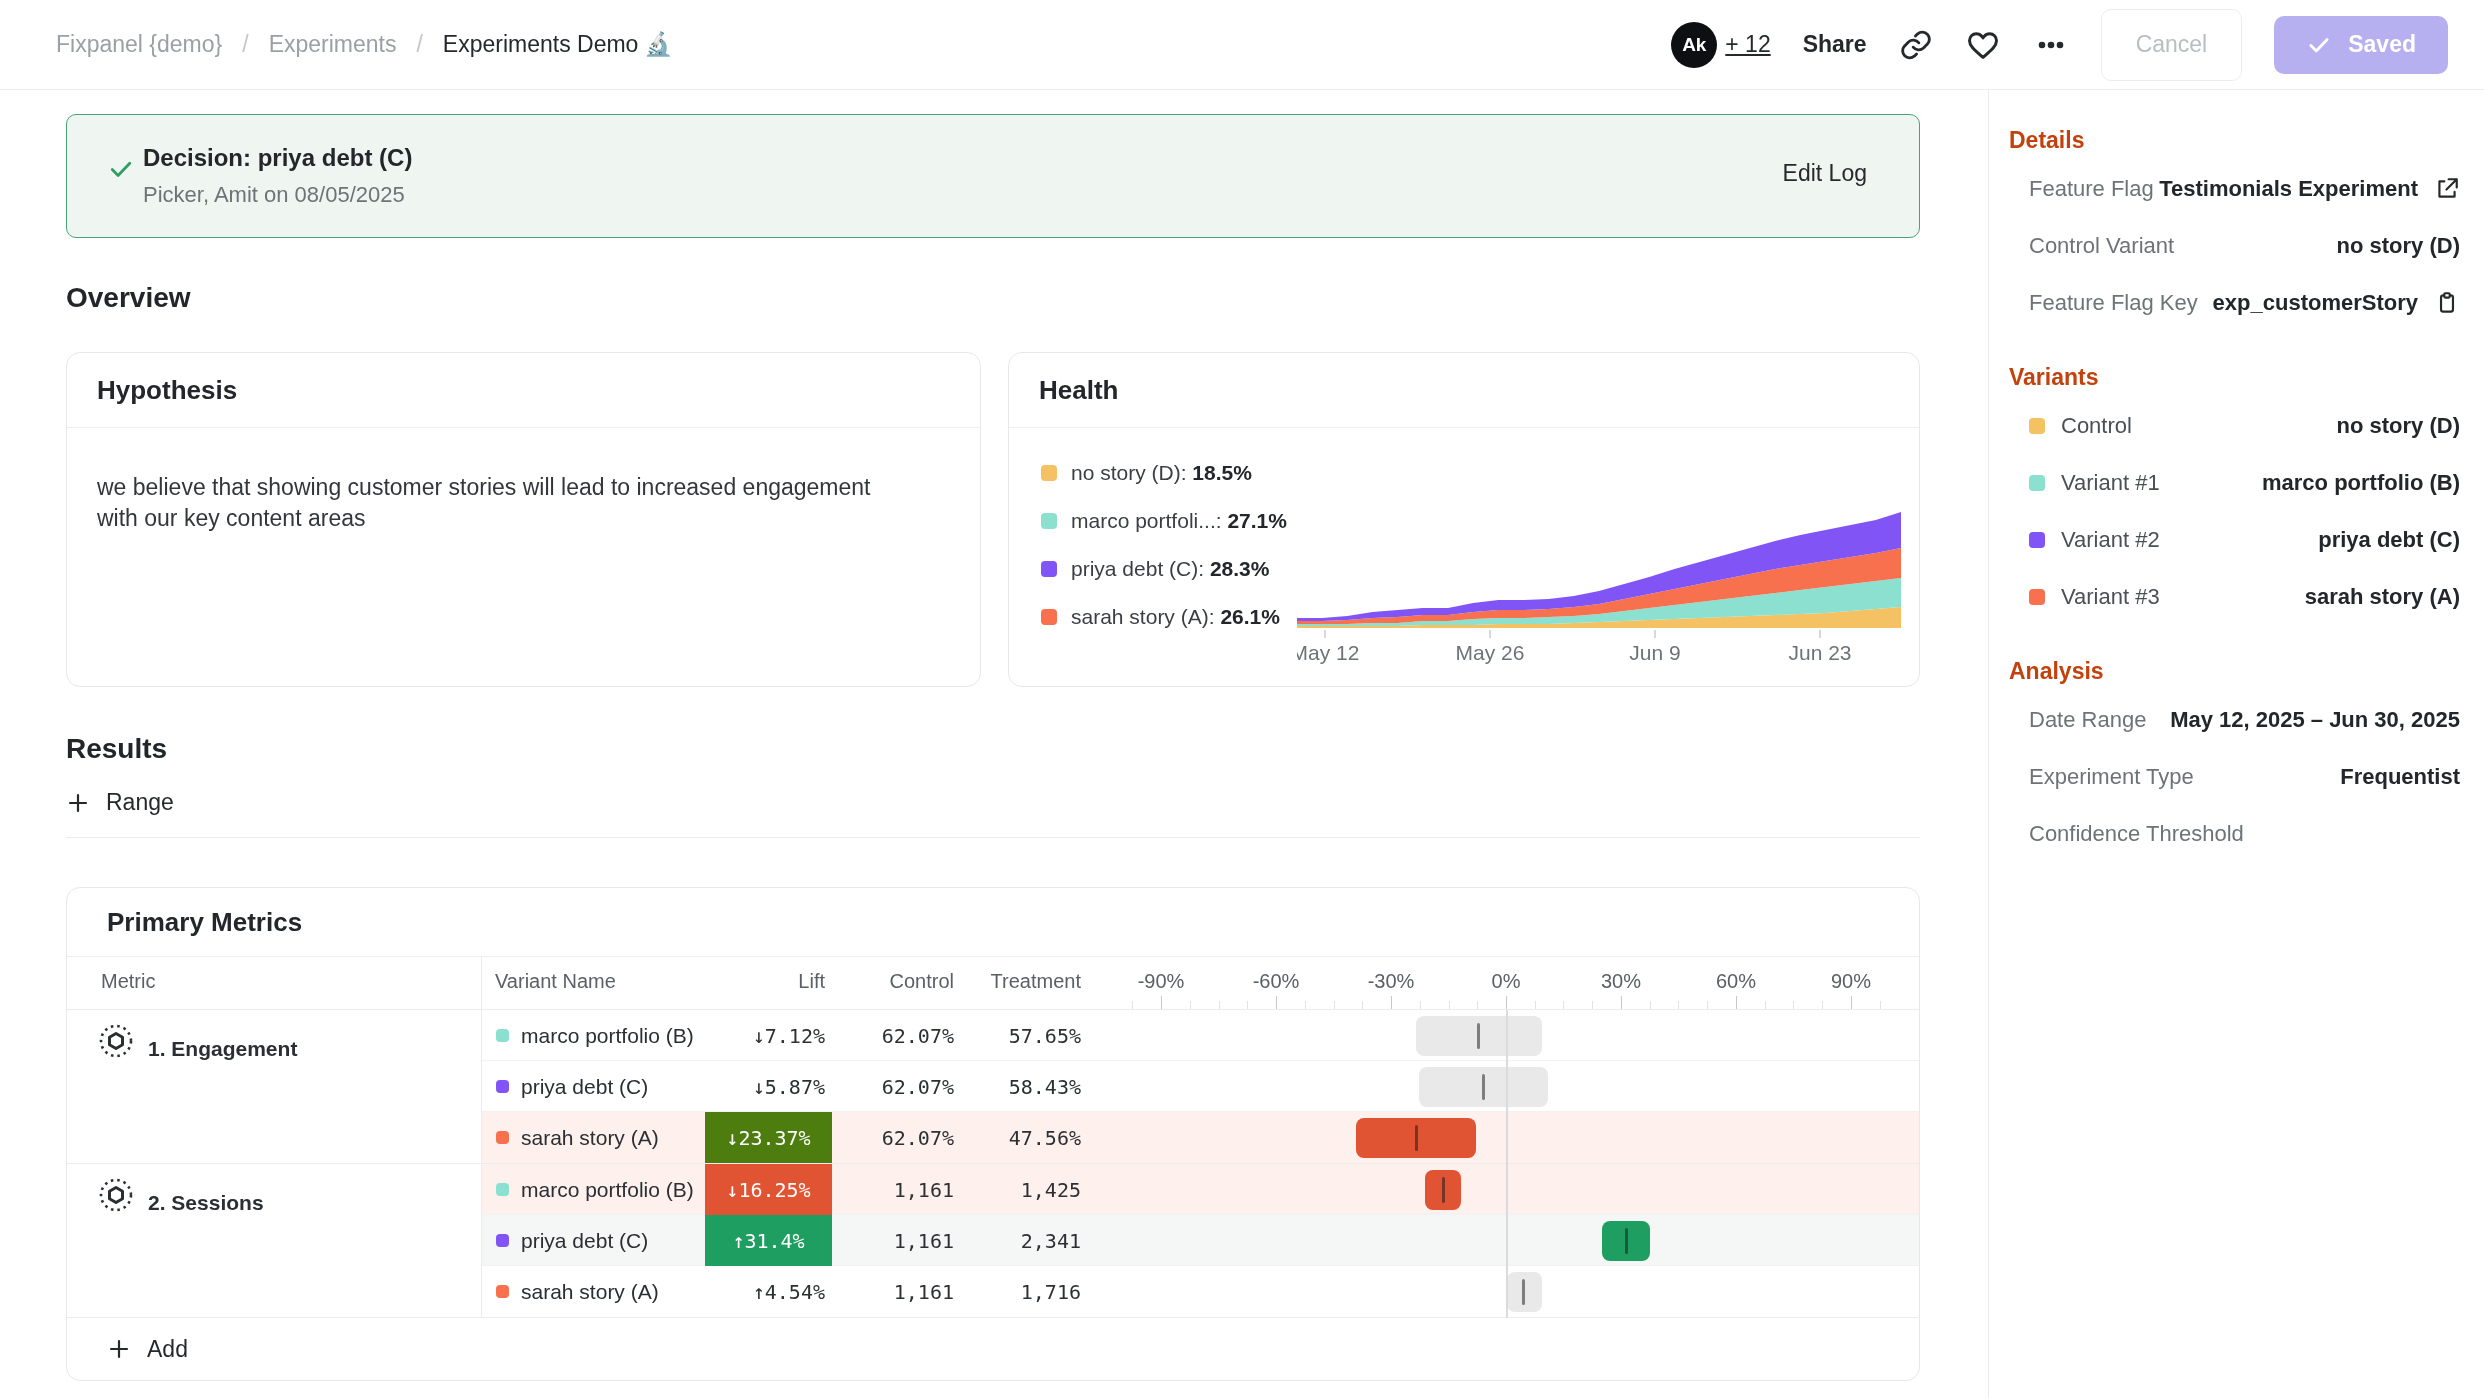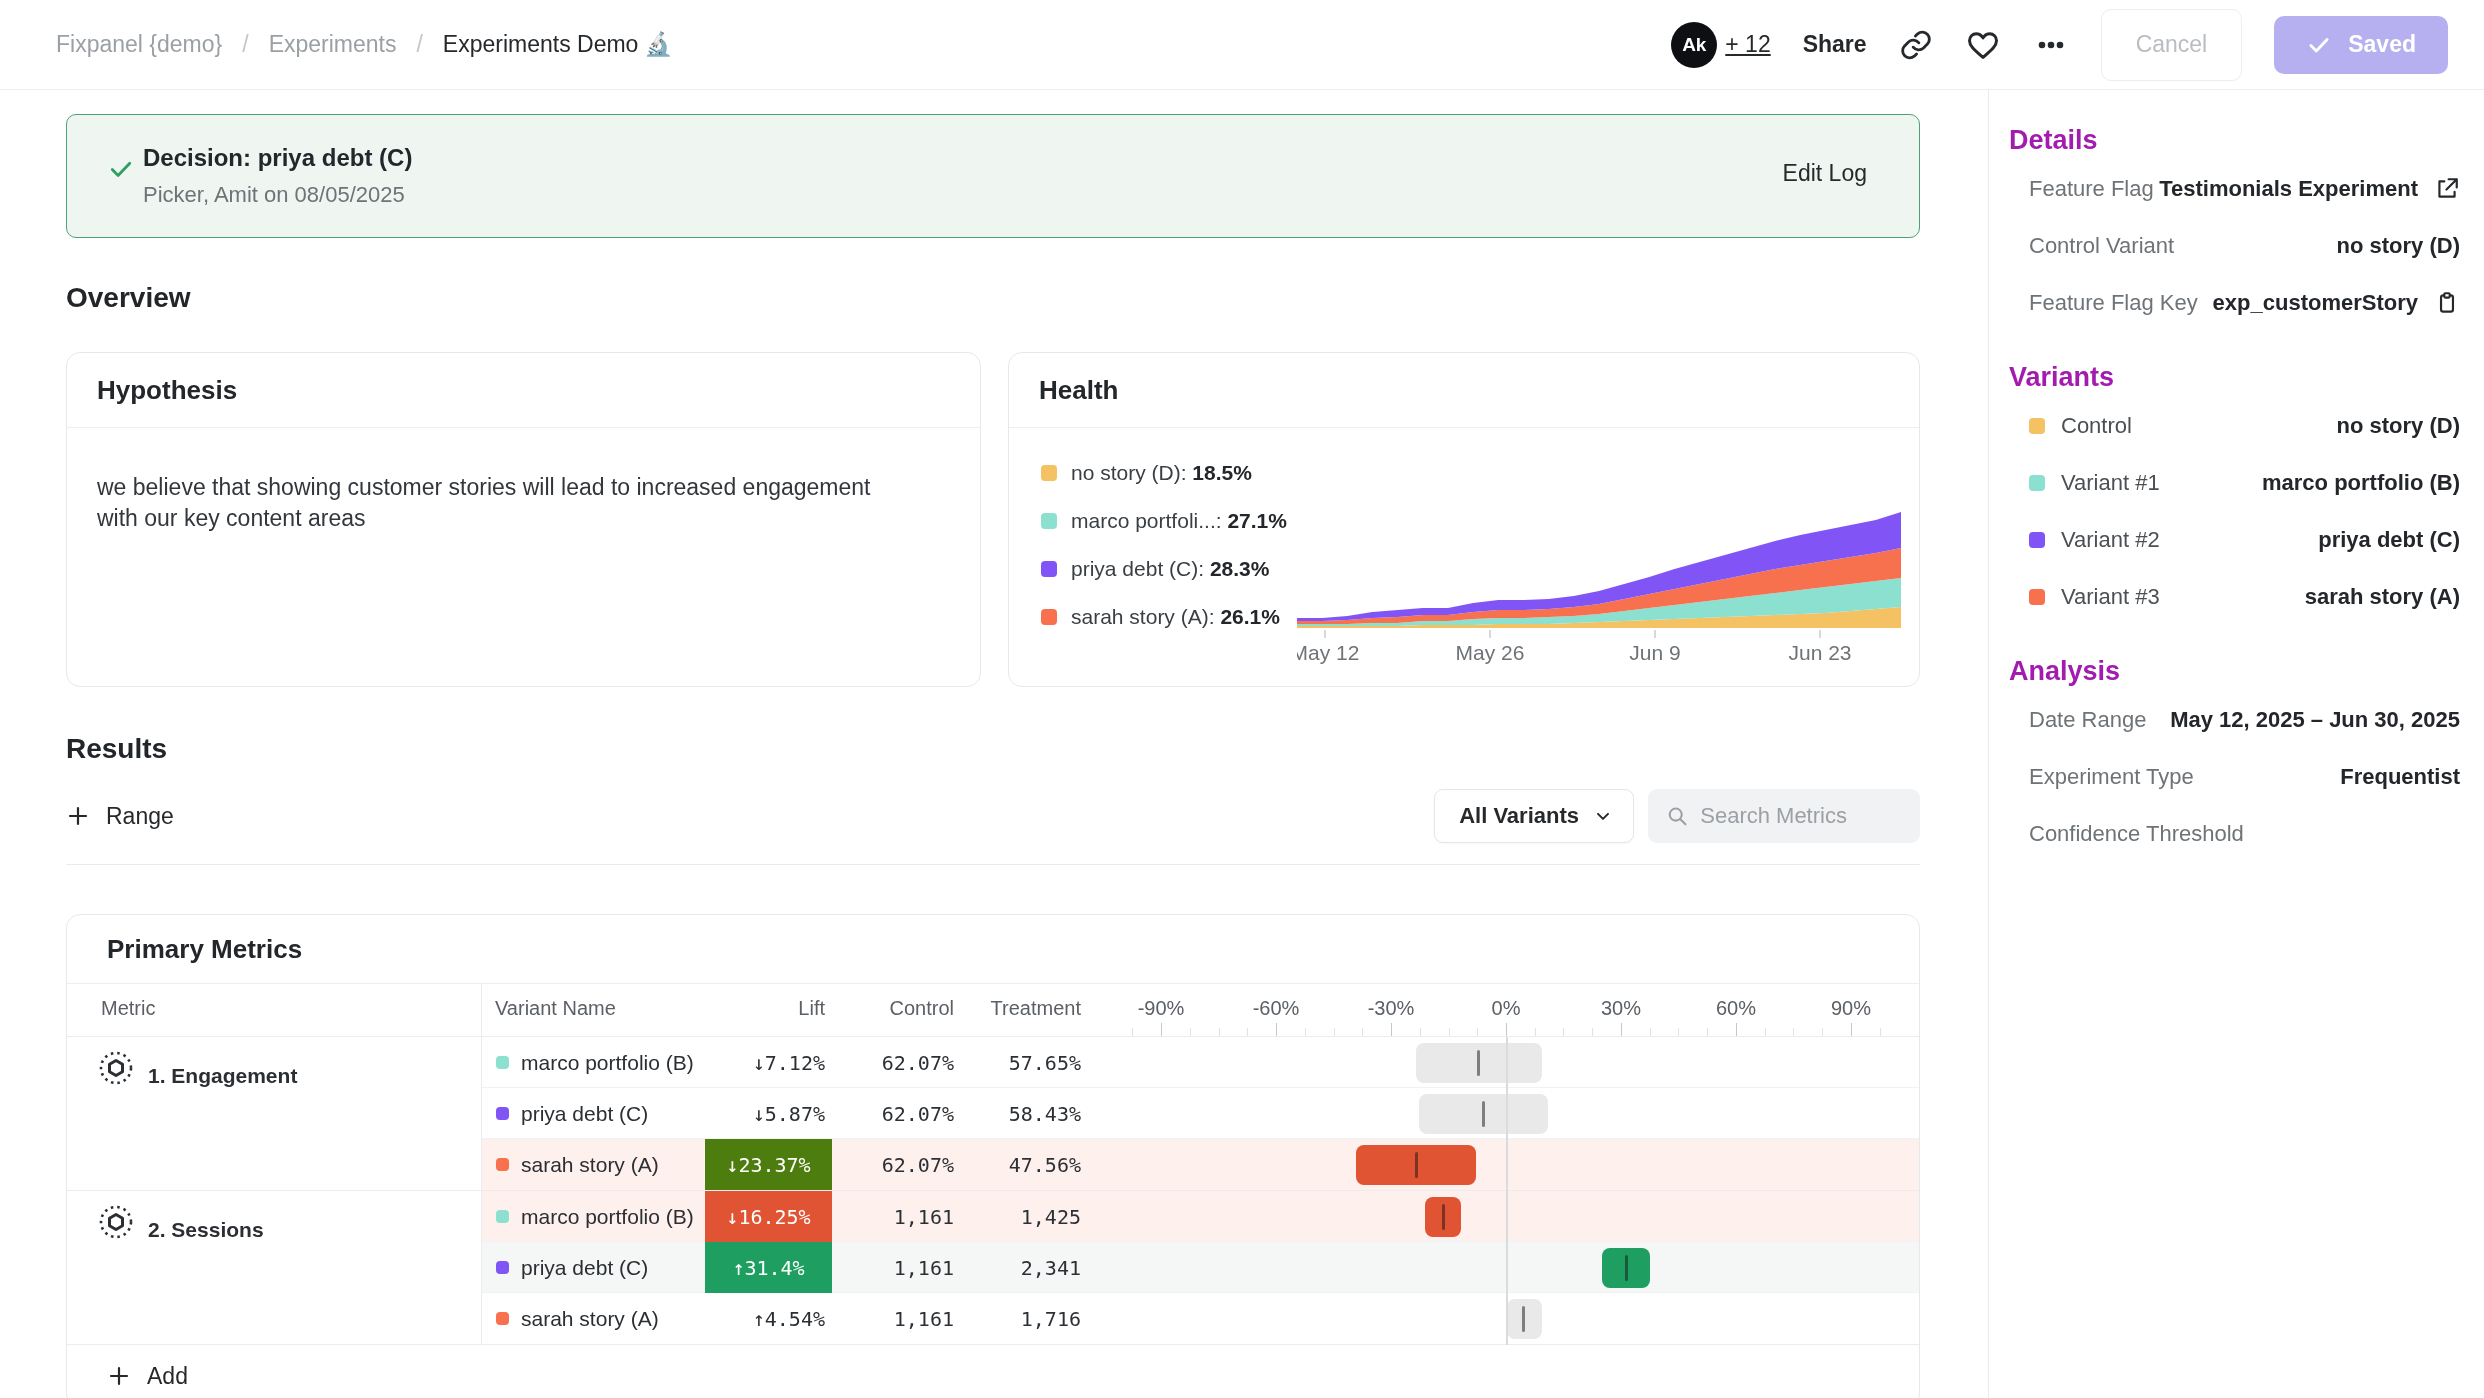--- a/index.html
+++ b/index.html
@@ -116,21 +116,21 @@
     justify-content:center; color:#fff; font-family:"DejaVu Sans Mono",monospace; font-size:20px; }
   .ci { position:absolute; left:1037px; width:804px; top:0; height:100%; }
   .ci-bar { position:absolute; top:5.5px; height:40px; border-radius:8px; }
   .ci-marker { position:absolute; top:12.5px; height:26px; width:3px; border-radius:1.5px;
     background:rgba(20,20,20,.5); }
   .tfoot { height:62px; display:flex; align-items:center; gap:16px; padding:0 40px; font-size:23px;
     font-weight:500; color:#26292c; cursor:pointer; }
 
   
   .sb-section { margin-bottom:26px; }
-  .sb-title { font-size:27px; font-weight:700; color:#a21caf; height:40px; display:flex; align-items:center; }
+  .sb-title { font-size:23px; font-weight:700; color:#c2410c; height:40px; display:flex; align-items:center; }
   .sb-row { height:57px; display:flex; align-items:center; padding-left:20px; }
   .sb-label { font-size:22px; color:#6e7377; white-space:nowrap; }
   .sb-value { margin-left:auto; font-size:22px; font-weight:600; color:#23262a; white-space:nowrap; }
   .sb-icon { margin-left:16px; display:flex; cursor:pointer; }
   .sb-dot { width:16px; height:16px; border-radius:4px; margin-right:16px; flex:none; }
   .sb-vlabel { font-size:22px; color:#4b5055; }
 </style>
 </head>
 <body>
 
@@ -239,35 +239,20 @@
     <h2 class="section-h results-h">Results</h2>
 
     <div class="filter-row">
       <button class="filter-btn">
         <svg width="24" height="24" viewBox="0 0 24 24" fill="none" stroke="#26292c" stroke-width="2.2" stroke-linecap="round">
             <line x1="12" y1="4" x2="12" y2="20"></line>
             <line x1="4" y1="12" x2="20" y2="12"></line>
           </svg>
         <span>Range</span>
       </button>
-      <div class="controls">
-        <div class="dropdown">
-          <span>All Variants</span>
-          <svg width="20" height="20" viewBox="0 0 24 24" fill="none" stroke="#26292c" stroke-width="2.4" stroke-linecap="round" stroke-linejoin="round">
-              <polyline points="6,9.5 12,15.5 18,9.5"></polyline>
-            </svg>
-        </div>
-        <div class="search">
-          <svg width="26" height="26" viewBox="0 0 24 24" fill="none" stroke="#9aa0a5" stroke-width="2.2" stroke-linecap="round">
-              <circle cx="10.5" cy="10.5" r="6.5"></circle>
-              <line x1="15.5" y1="15.5" x2="21" y2="21"></line>
-            </svg>
-          <input placeholder="Search Metrics" style="">
-        </div>
-      </div>
     </div>
 
     <div class="rule"></div>
 
     <div class="metrics-card">
       <div class="metrics-title">Primary Metrics</div>
       <div class="twrap" id="twrap">
         <div class="thead" id="thead">
             <span class="th th-metric">Metric</span>
             <span class="th th-variant">Variant Name</span>

